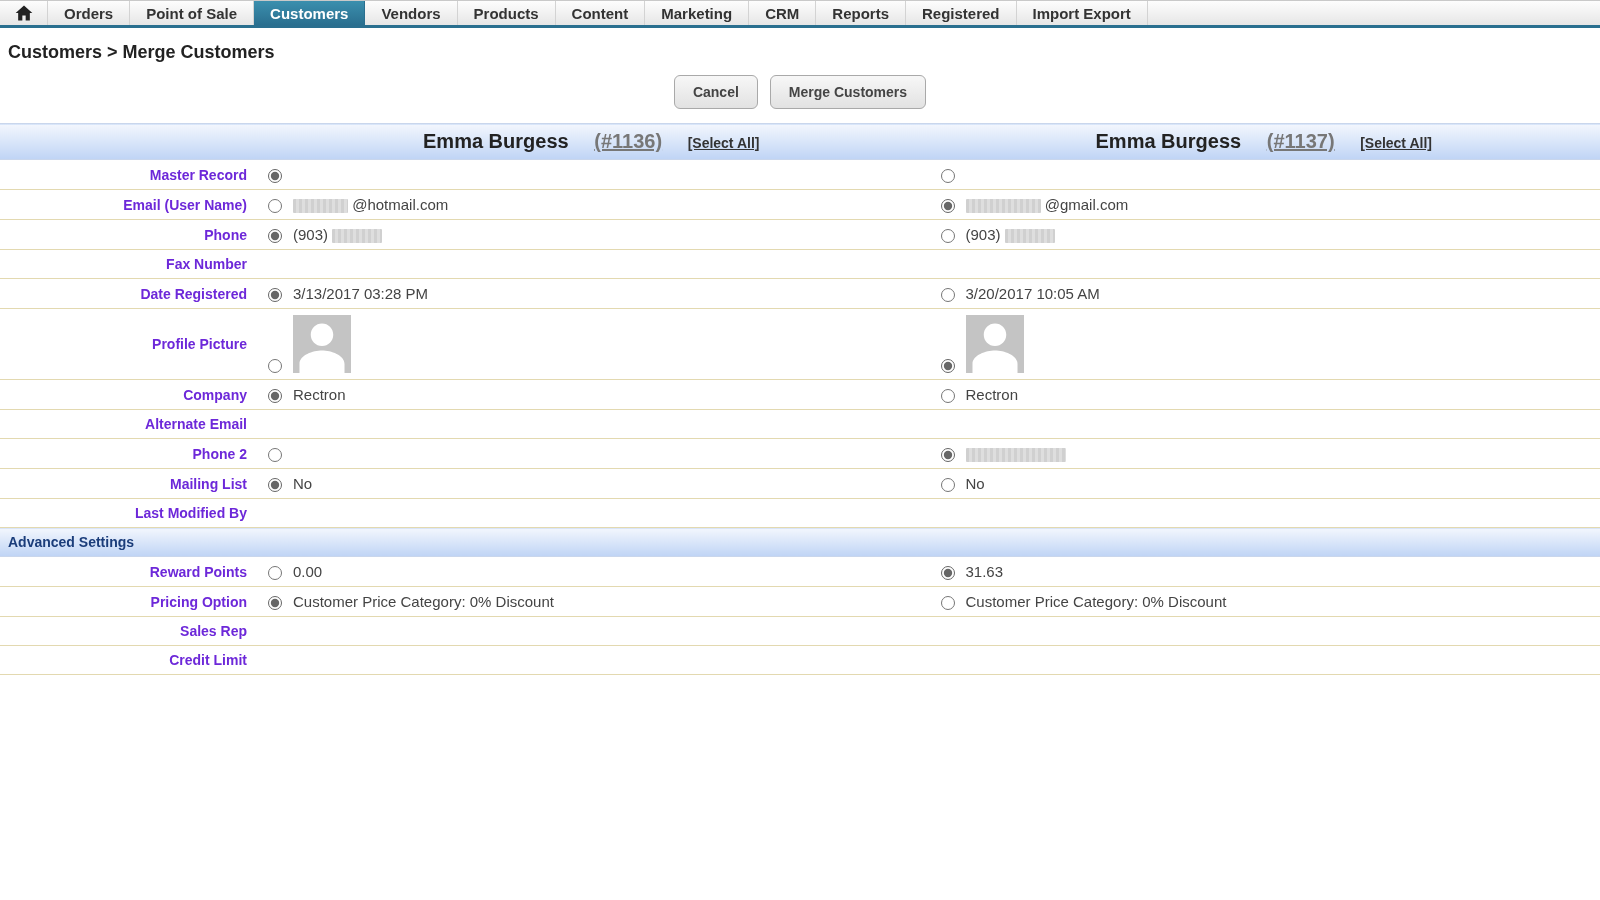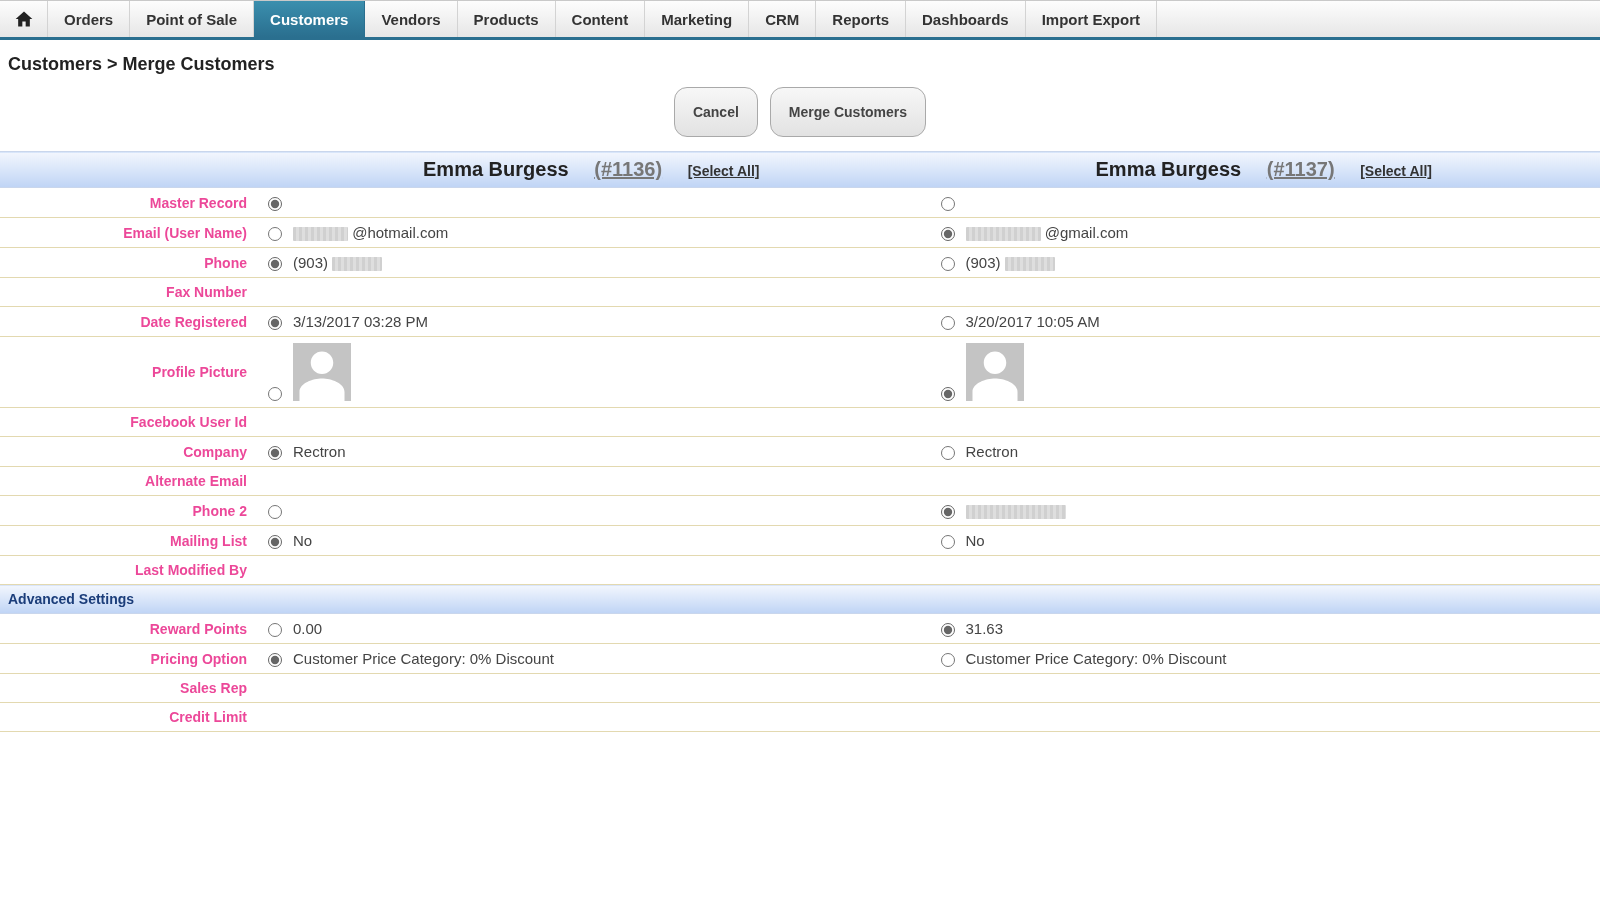--- a/index.html
+++ b/index.html
@@ -1,19 +1,19 @@
 <!DOCTYPE html>
 <html><head>
 <meta charset="utf-8">
 <style>
   * { box-sizing: border-box; }
   html, body { margin:0; padding:0; font-family: Arial, Helvetica, sans-serif; font-size:14px; color:#3b3b3b; background:#fff; }
   
   .nav {
-    display:flex; align-items:stretch; height:40px;
+    display:flex; align-items:stretch; height:28px;
     background: linear-gradient(#fdfdfd,#e6e6e6);
     border-top:1px solid #c9c9c9;
     border-bottom:3px solid #2a6f8f;
   }
   .nav .home {
     width:48px; display:flex; align-items:center; justify-content:center;
     border-right:1px solid #d3d3d3;
   }
   .nav .home svg { width:20px; height:20px; fill:#222; }
   .nav .item {
@@ -22,29 +22,29 @@
   }
   .nav .item.active {
     background: linear-gradient(#3b8fae,#2a6f8f);
     color:#fff; border-right:1px solid #2a6f8f;
   }
   
   .page-title { font-size:18px; font-weight:bold; color:#222; padding:14px 8px 10px 8px; }
   
   .actions { display:flex; gap:12px; justify-content:center; padding:2px 0 14px 0; }
   .btn {
-    padding:16px 18px; font-weight:bold; font-size:14px; color:#444;
+    padding:8px 18px; font-weight:bold; font-size:14px; color:#444;
     background:linear-gradient(#f7f7f7,#e2e2e2);
-    border:1px solid #a9a9a9; border-radius:13px; cursor:pointer;
+    border:1px solid #a9a9a9; border-radius:6px; cursor:pointer;
   }
   
   .merge { width:100%; border-collapse:collapse; }
   .merge td { padding:6px 8px; vertical-align:middle; }
   .merge tr.datarow td { border-bottom:1px solid #e3d9b0; }
-  .merge .labelcell { width:255px; text-align:right; color:#ec4899; font-weight:bold; font-size:14px; padding-right:8px; }
+  .merge .labelcell { width:255px; text-align:right; color:#6d28d9; font-weight:bold; font-size:14px; padding-right:8px; }
   .merge .valcell { width:calc(50% - 127.5px); color:#444; font-size:15px; }
   .merge tr.header td {
     background: linear-gradient(#f2f6fd,#bfd4f5);
     border-top:1px solid #c9d6ec;
     border-bottom:1px solid #c9d6ec;
     padding:6px 8px;
   }
   .cust-head { text-align:center; font-size:20px; }
   .cust-head .cname { font-weight:bold; color:#222; }
   .cust-head .cid { color:#777; font-weight:bold; margin:0 20px; }
@@ -75,21 +75,21 @@
 
 <div class="item">Orders</div>
     <div class="item">Point of Sale</div>
     <div class="item active">Customers</div>
     <div class="item">Vendors</div>
     <div class="item">Products</div>
     <div class="item">Content</div>
     <div class="item">Marketing</div>
     <div class="item">CRM</div>
     <div class="item">Reports</div>
-    <div class="item">Dashboards</div>
+    <div class="item">Registered</div>
     <div class="item">Import Export</div>
   </div>
 
 <div class="page-title">Customers &gt; Merge Customers</div>
 
 <div class="actions">
   <button class="btn">Cancel</button>
   <button class="btn">Merge Customers</button>
 </div>
 
@@ -202,25 +202,20 @@
             <input type="radio" name="profile_picture" checked="" style="">
             <span class="avatar">
               <svg viewBox="0 0 24 24">
                 <path d="M12 12c2.8 0 5-2.2 5-5s-2.2-5-5-5-5 2.2-5 5 2.2 5 5 5zm0 2c-4 0-10 2-10 6v4h20v-4c0-4-6-6-10-6z"></path>
               </svg>
             </span>
           </span>
         </td>
   </tr>
       <tr class="datarow">
-    <td class="labelcell">Facebook User Id</td>
-    <td class="valcell"></td>
-    <td class="valcell"></td>
-  </tr>
-      <tr class="datarow">
     <td class="labelcell">Company</td>
     <td class="valcell">
           <span class="radio-wrap">
             <input type="radio" name="company" checked="" style="">
             <span>Rectron</span>
           </span>
         </td>
     <td class="valcell">
           <span class="radio-wrap">
             <input type="radio" name="company" style="">

